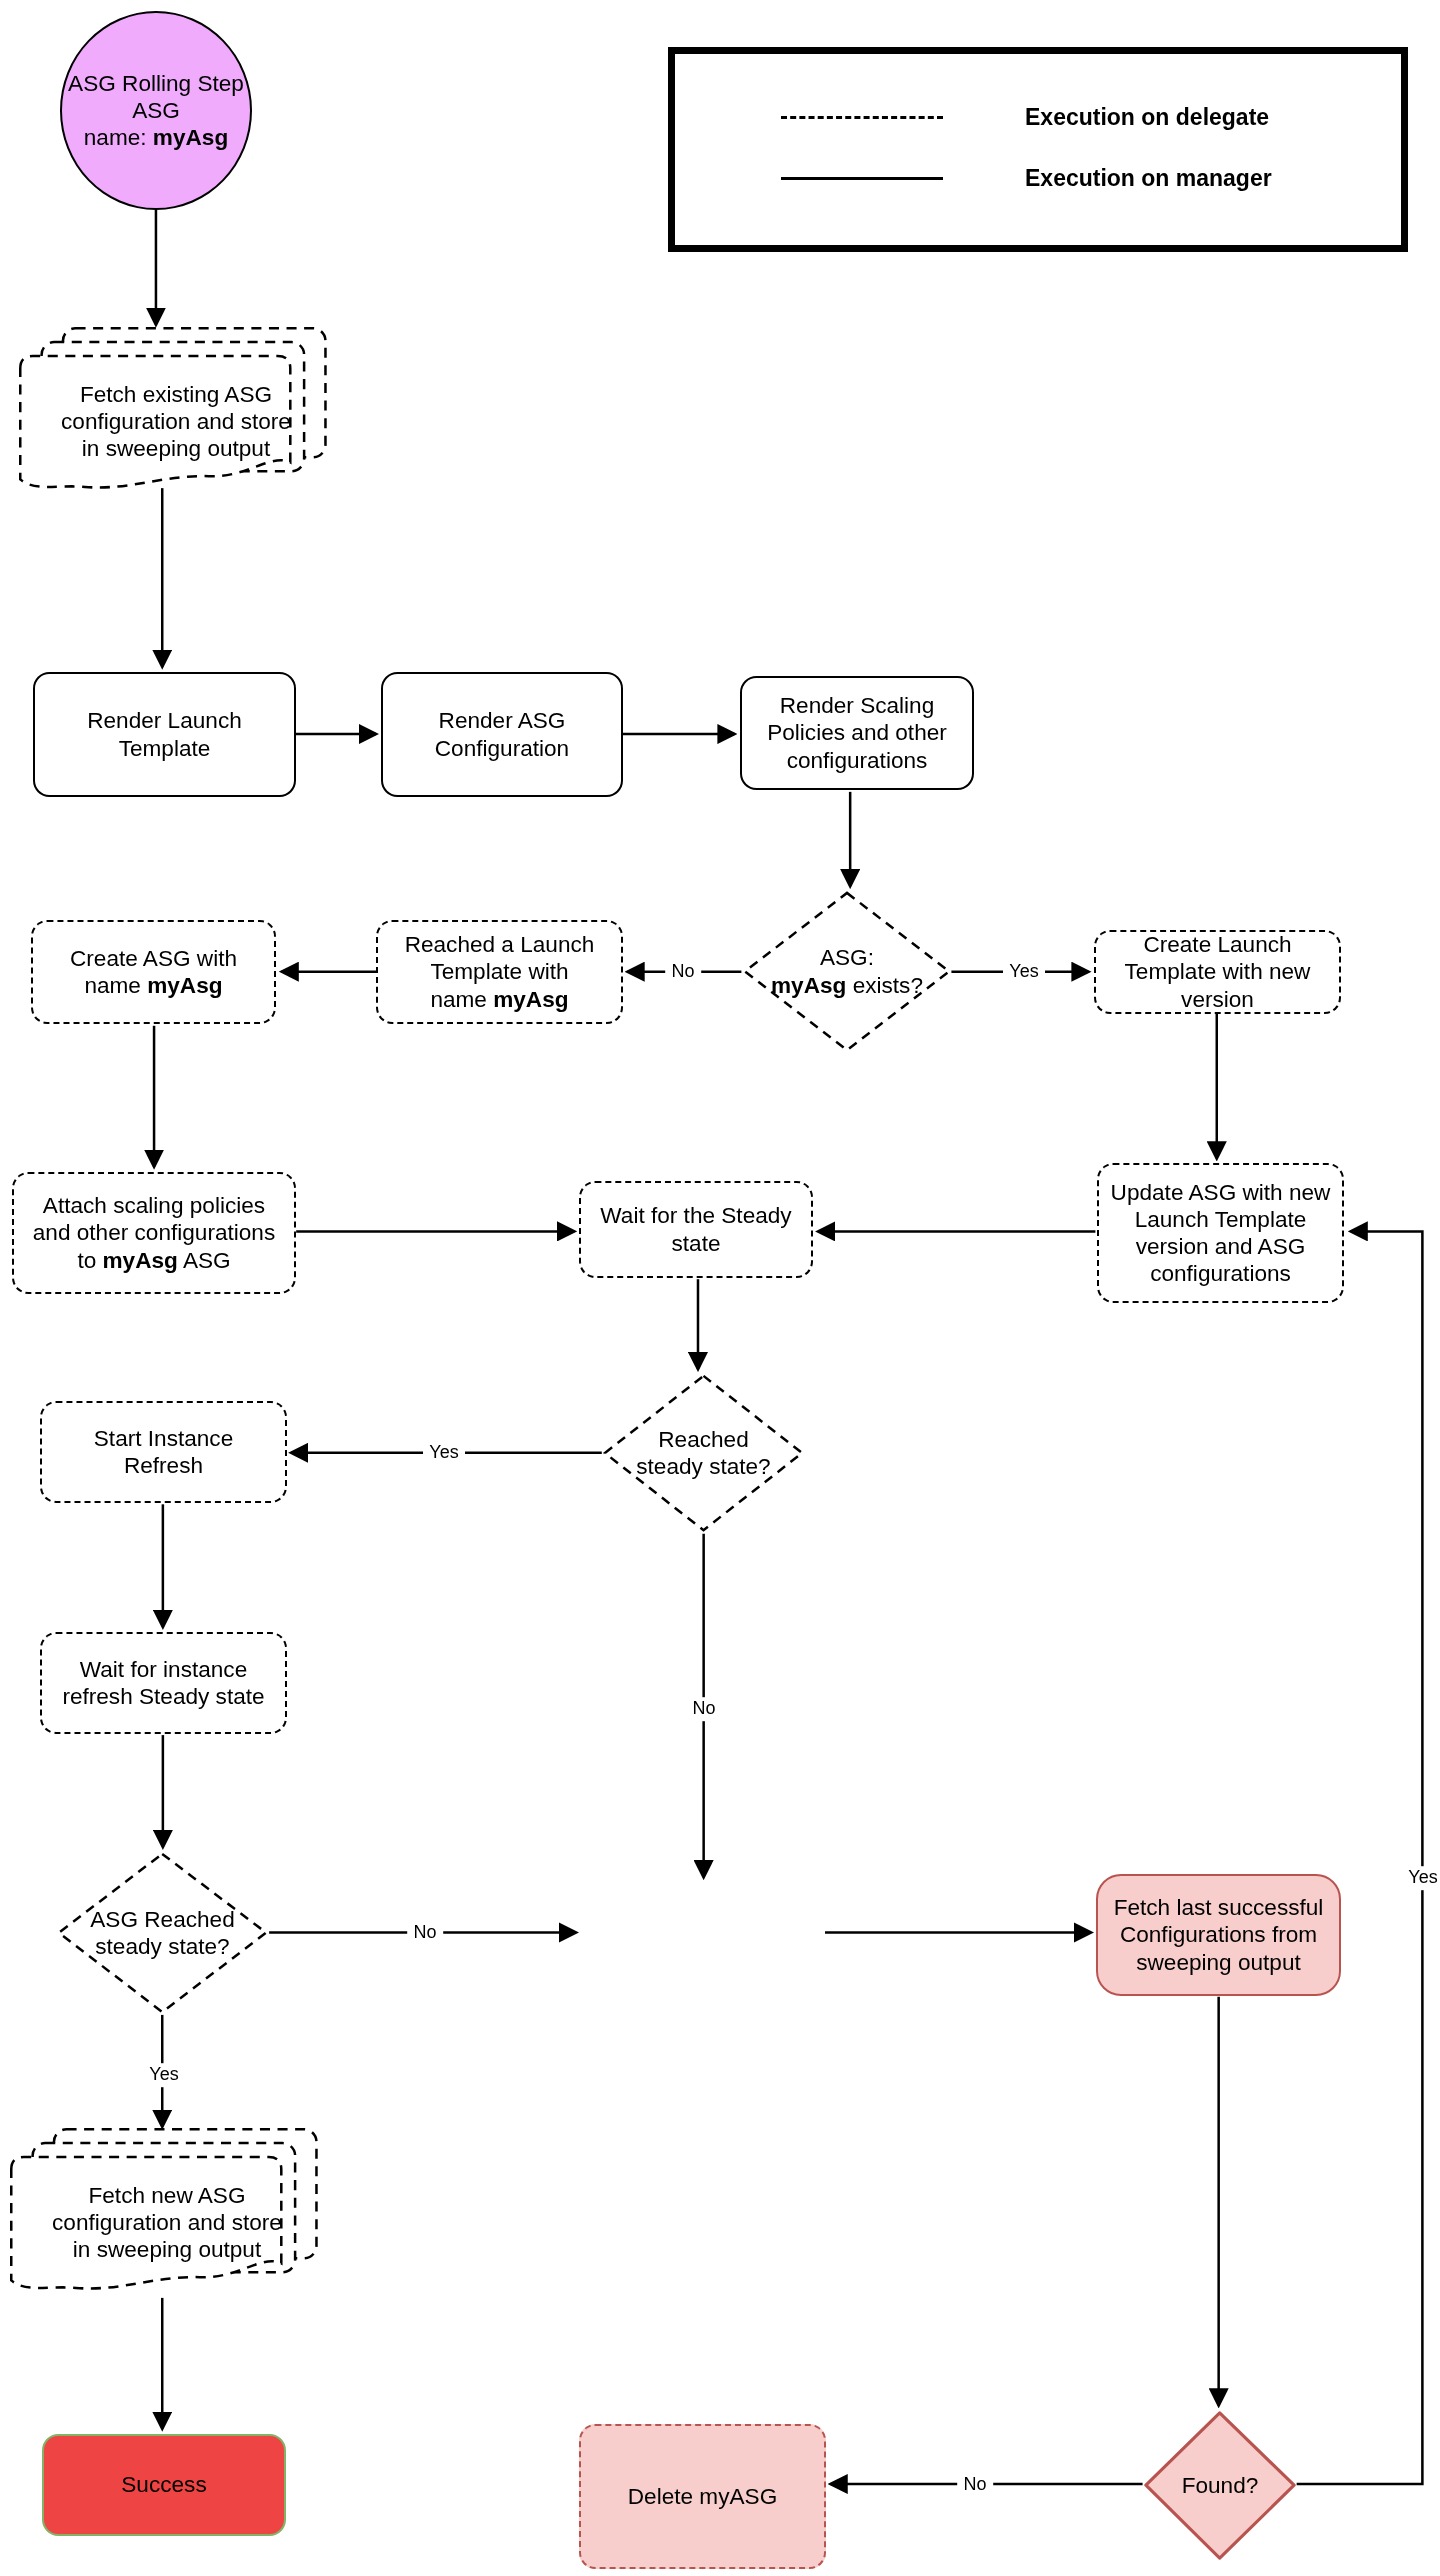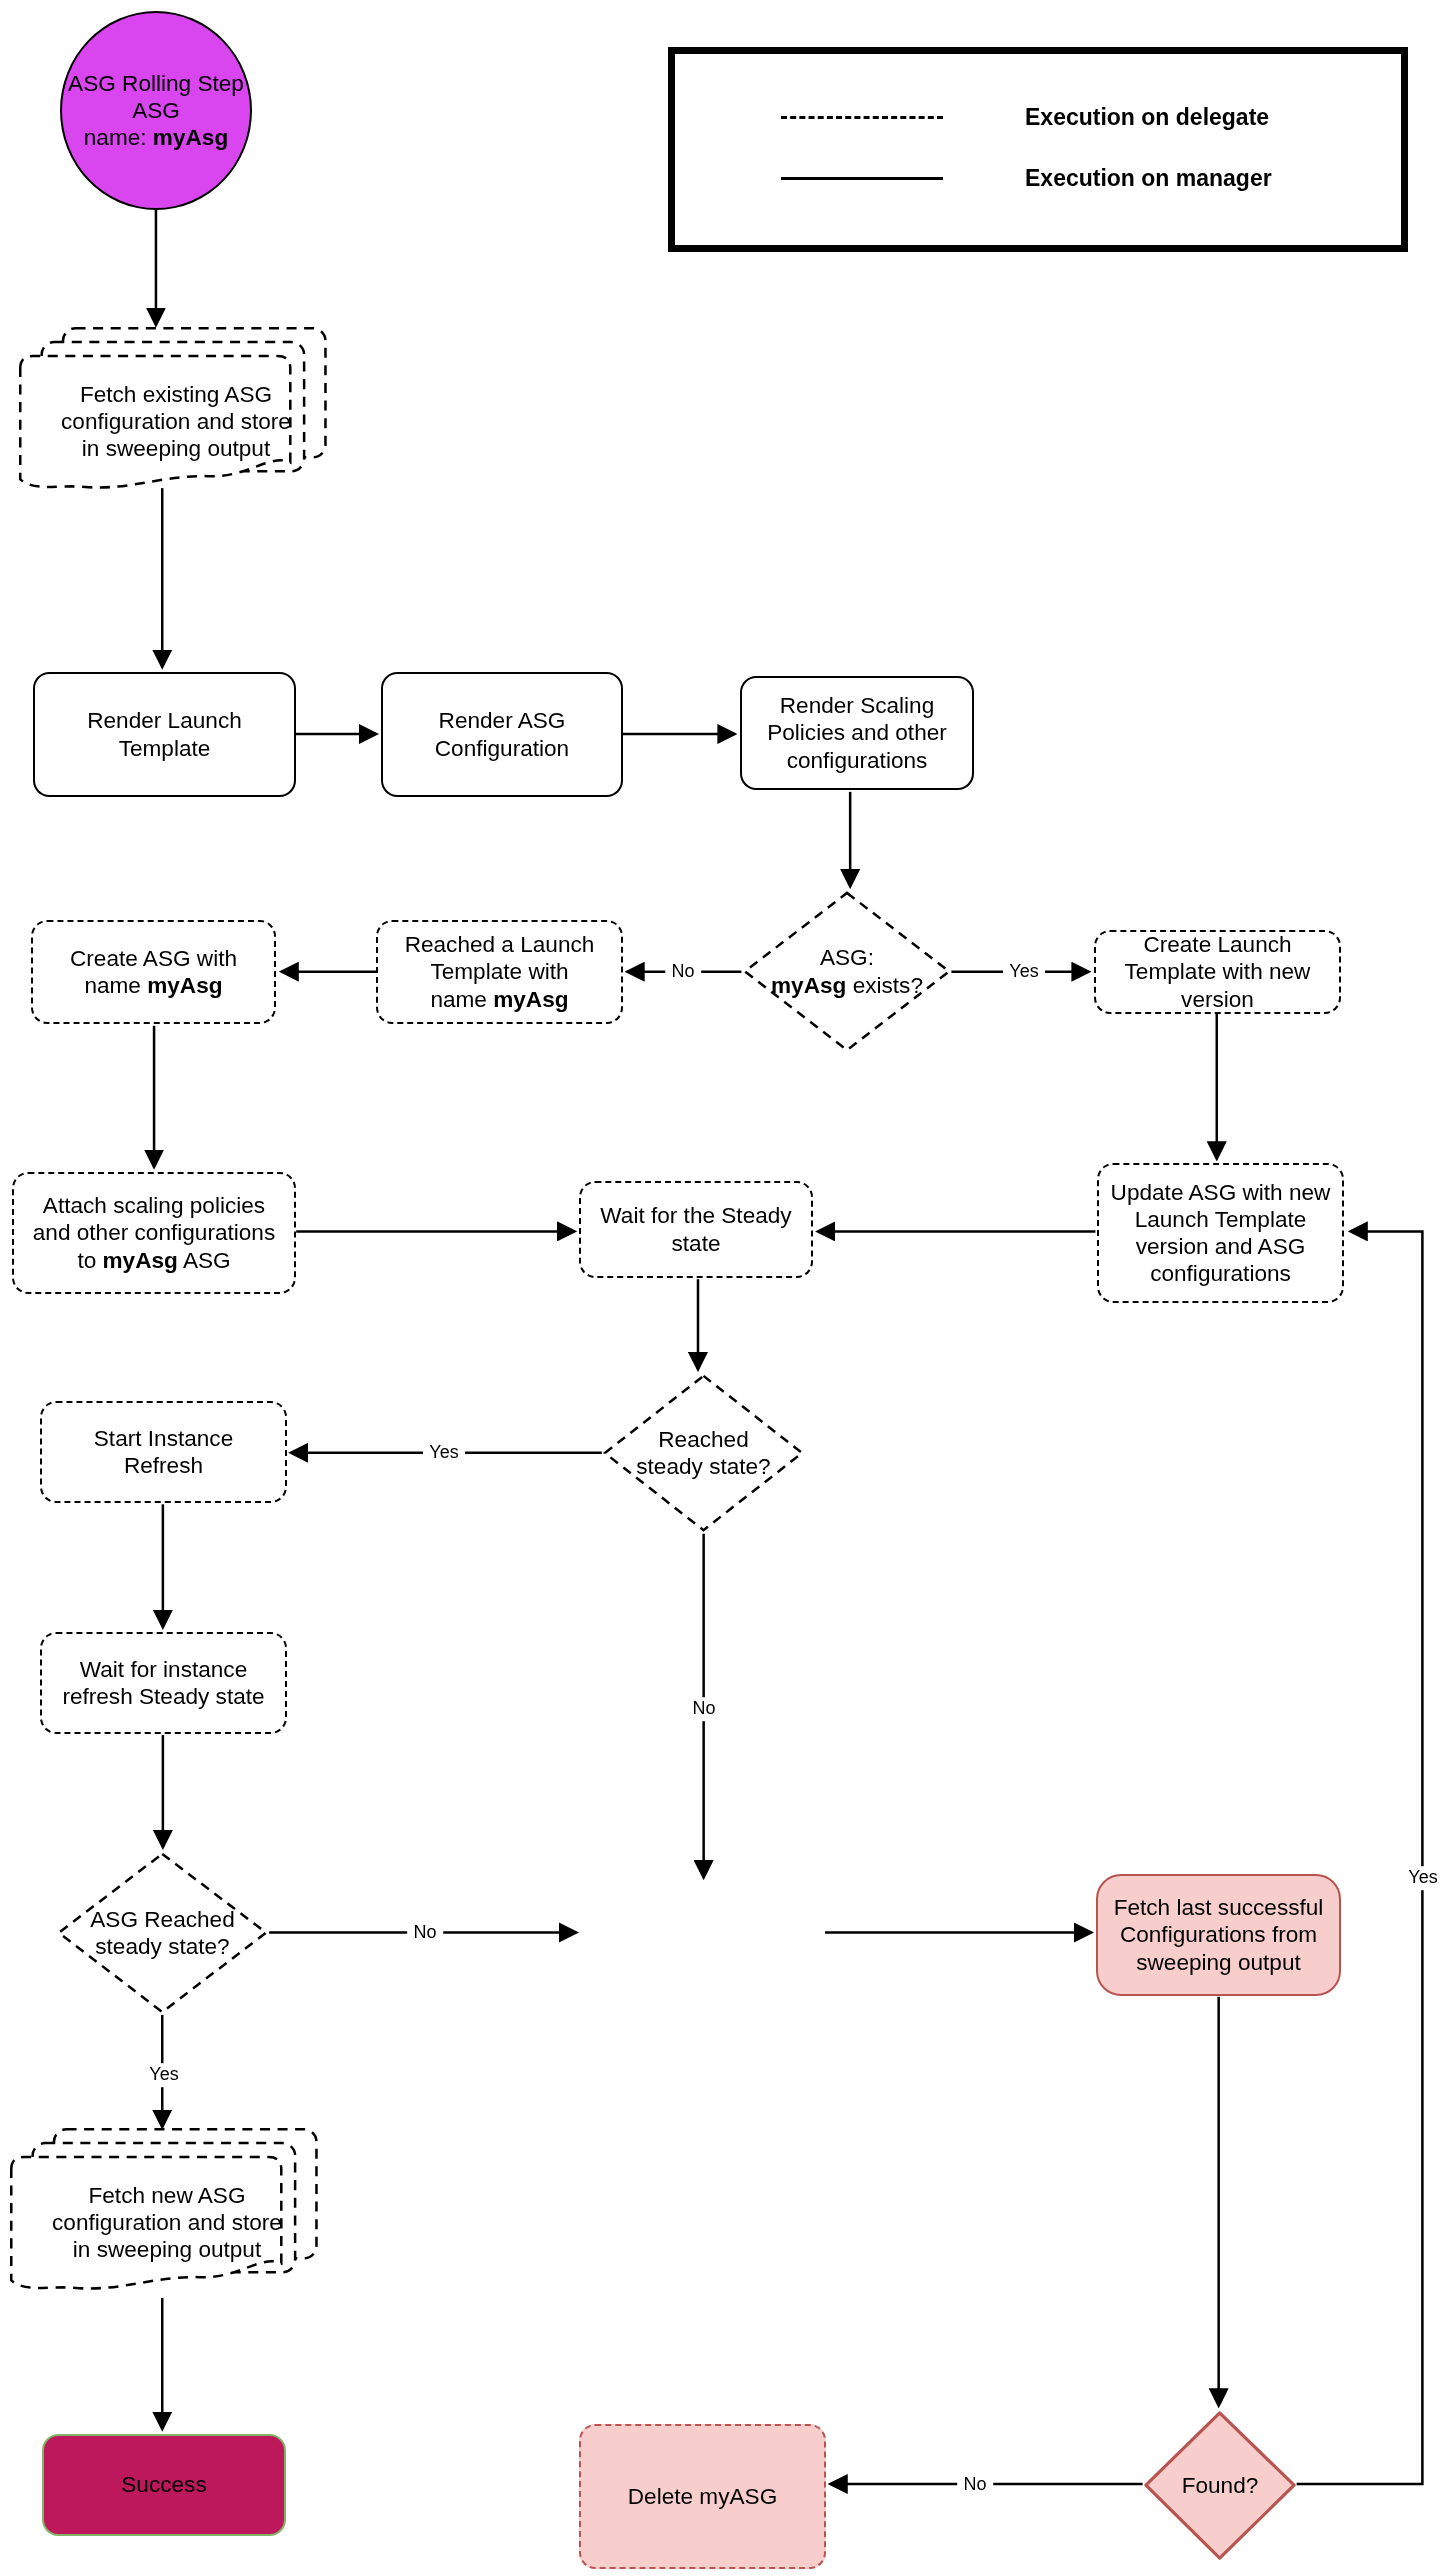--- a/index.html
+++ b/index.html
@@ -9,22 +9,22 @@
   .node{position:absolute;display:flex;flex-direction:column;align-items:center;justify-content:center;
         text-align:center;font-size:22.6px;line-height:1.2;z-index:2;box-sizing:border-box;}
   .node span{display:block;}
   .node b{font-weight:700;}
   .inline-line{display:flex;flex-direction:row;justify-content:center;white-space:pre;}
   .inline-line span{display:inline;}
   .box{border:2.5px solid #000;border-radius:16.4px;background:#fff;}
   .dashedbox{border:2.5px dashed #000;border-radius:16.4px;background:#fff;}
   .pinkbox{border:2.5px solid #b85450;border-radius:25px;background:#f8cecc;}
   .pinkdashed{border:2.5px dashed #b85450;border-radius:16.4px;background:#f8cecc;}
-  .greenbox{border:2.5px solid #82b366;border-radius:16.4px;background:#be185d;}
-  .circle{border:2.5px solid #000;border-radius:50%;background:#d946ef;}
+  .greenbox{border:2.5px solid #82b366;border-radius:16.4px;background:#ef4444;}
+  .circle{border:2.5px solid #000;border-radius:50%;background:#f0abfc;}
   .shape-node{padding:0;text-align:center;}
   .shape-node .shape-svg{position:absolute;left:0;top:0;width:100%;height:100%;}
   .shape-node .shape-label{position:relative;z-index:2;}
   .edge-label{position:absolute;z-index:3;background:#fff;font-size:18px;padding:1.3px 6.3px;
               transform:translate(-50%,-50%);white-space:nowrap;}
   .legend{position:absolute;left:668px;top:47px;width:740px;height:205px;border:7.5px solid #000;
           background:#fff;z-index:2;box-sizing:border-box;}
   .legend-sample{position:absolute;width:162px;height:0;}
   .legend-label{position:absolute;font-weight:700;font-size:23px;line-height:26.4px;white-space:nowrap;}
 </style>

